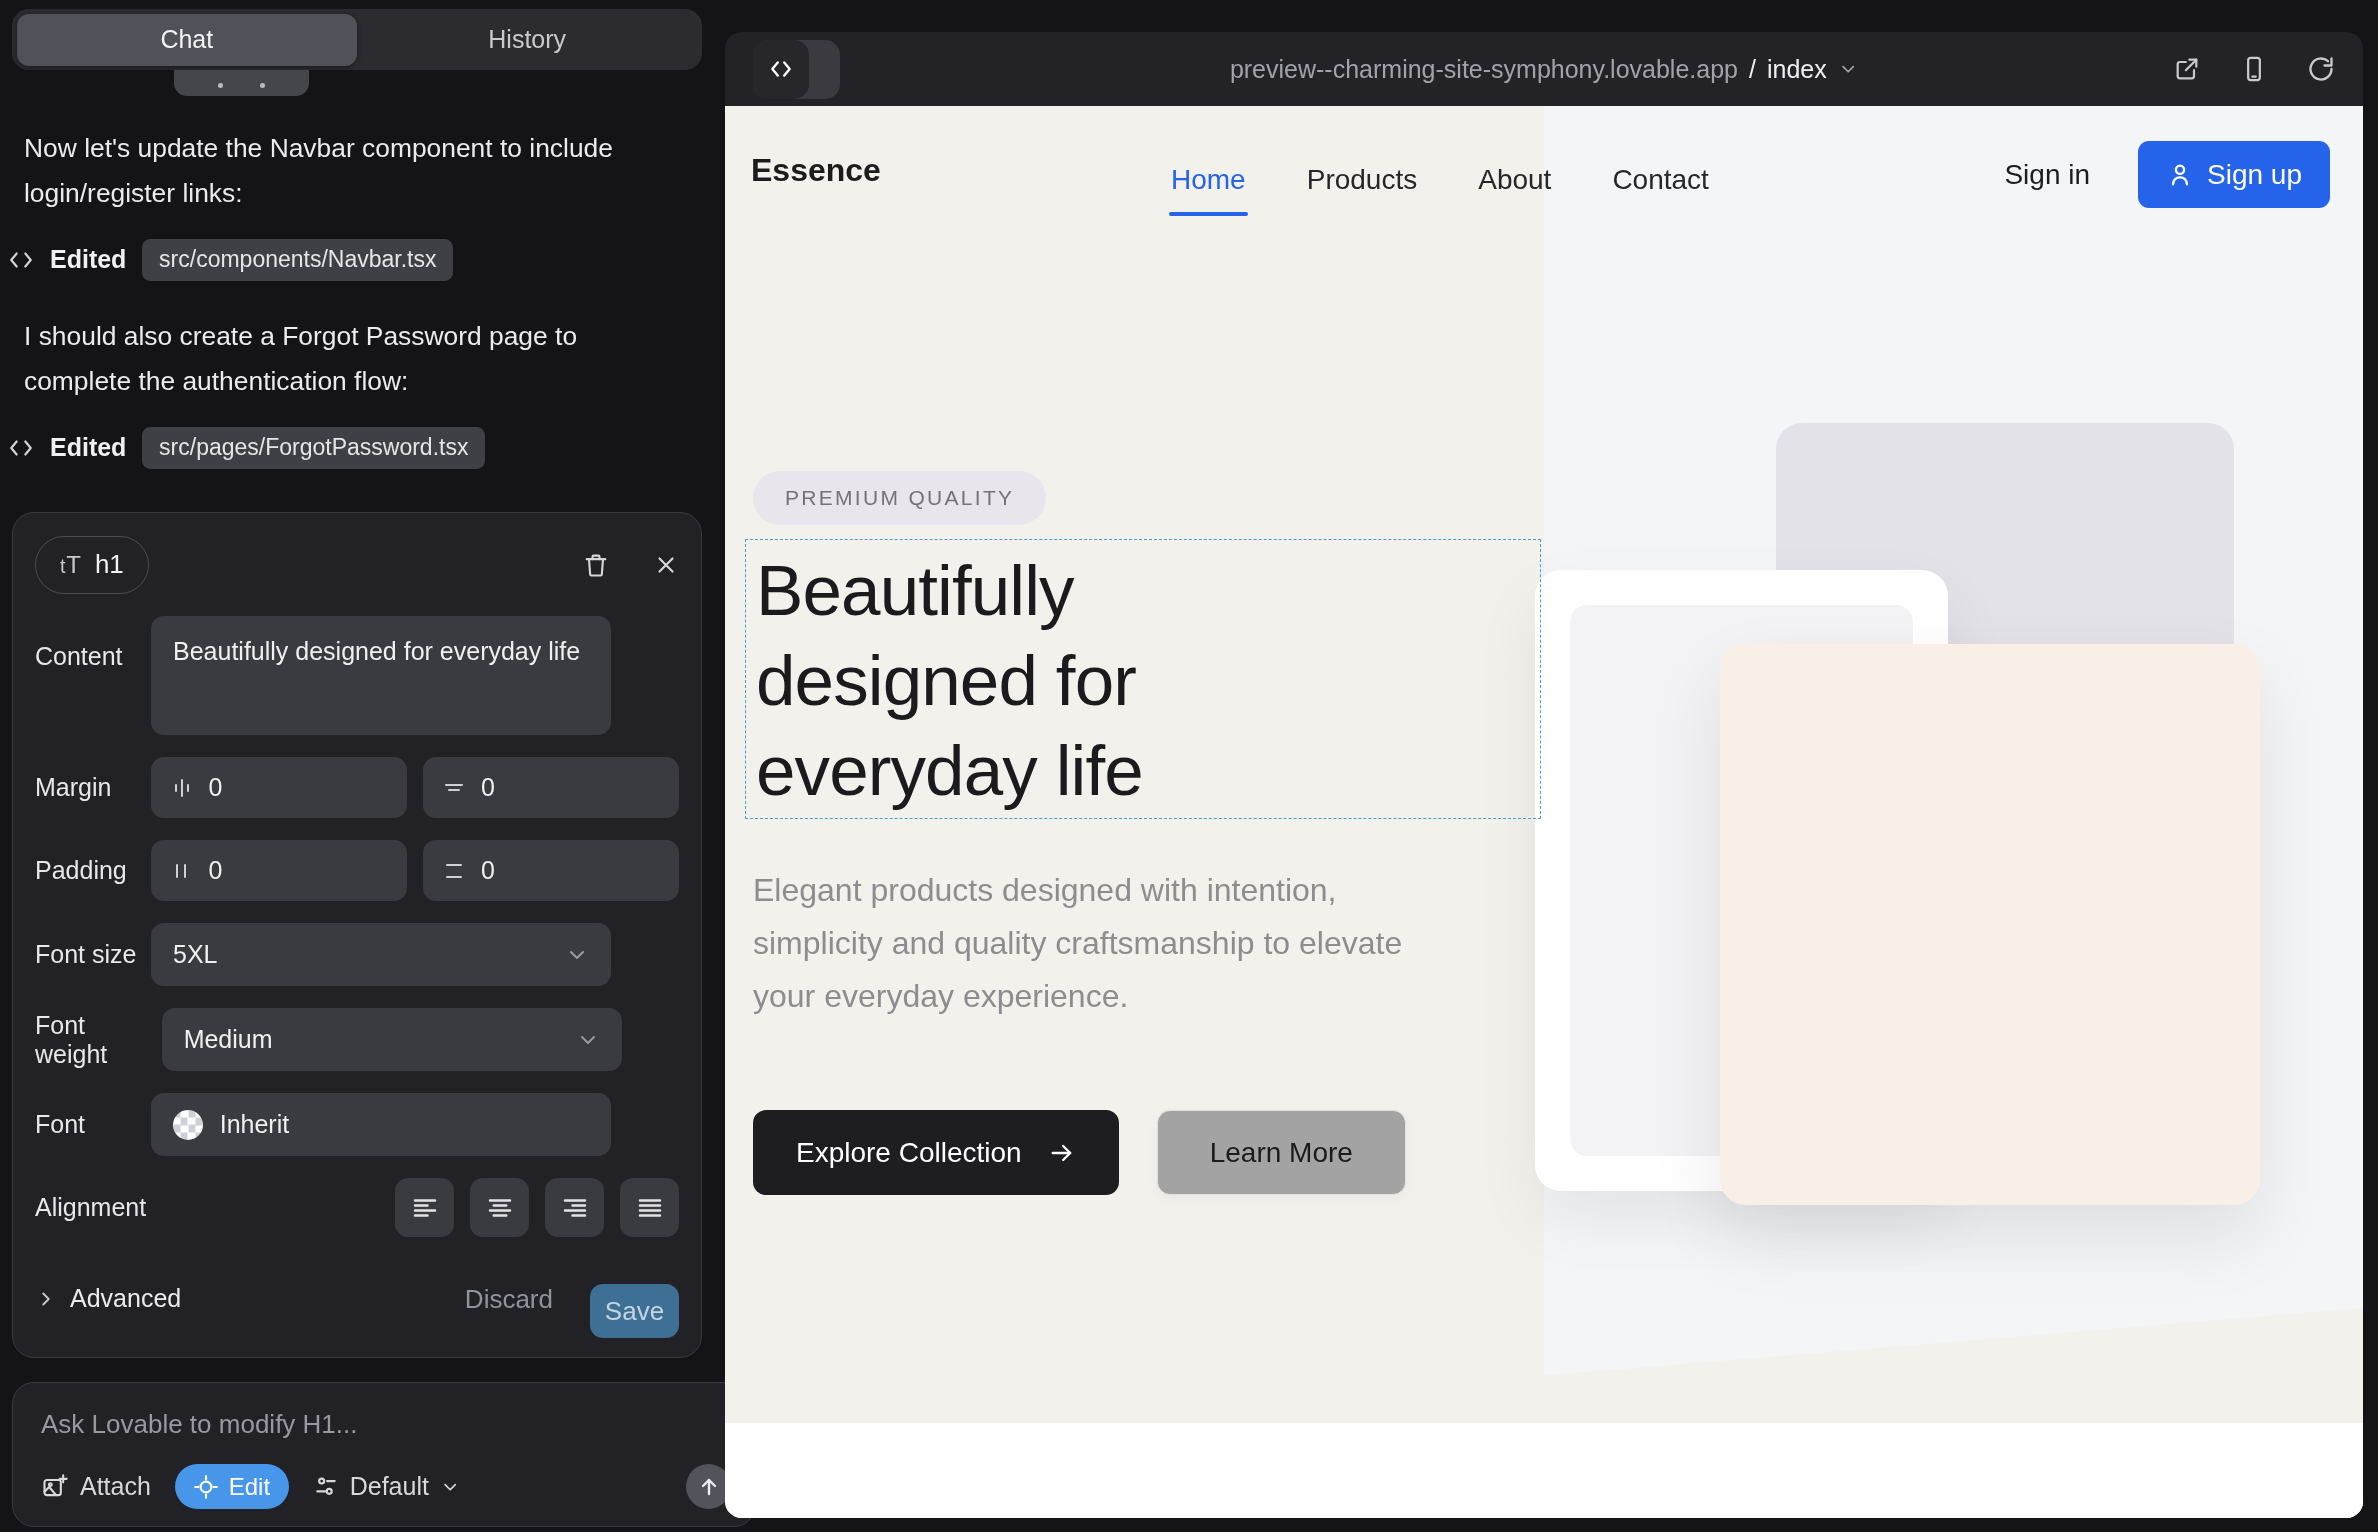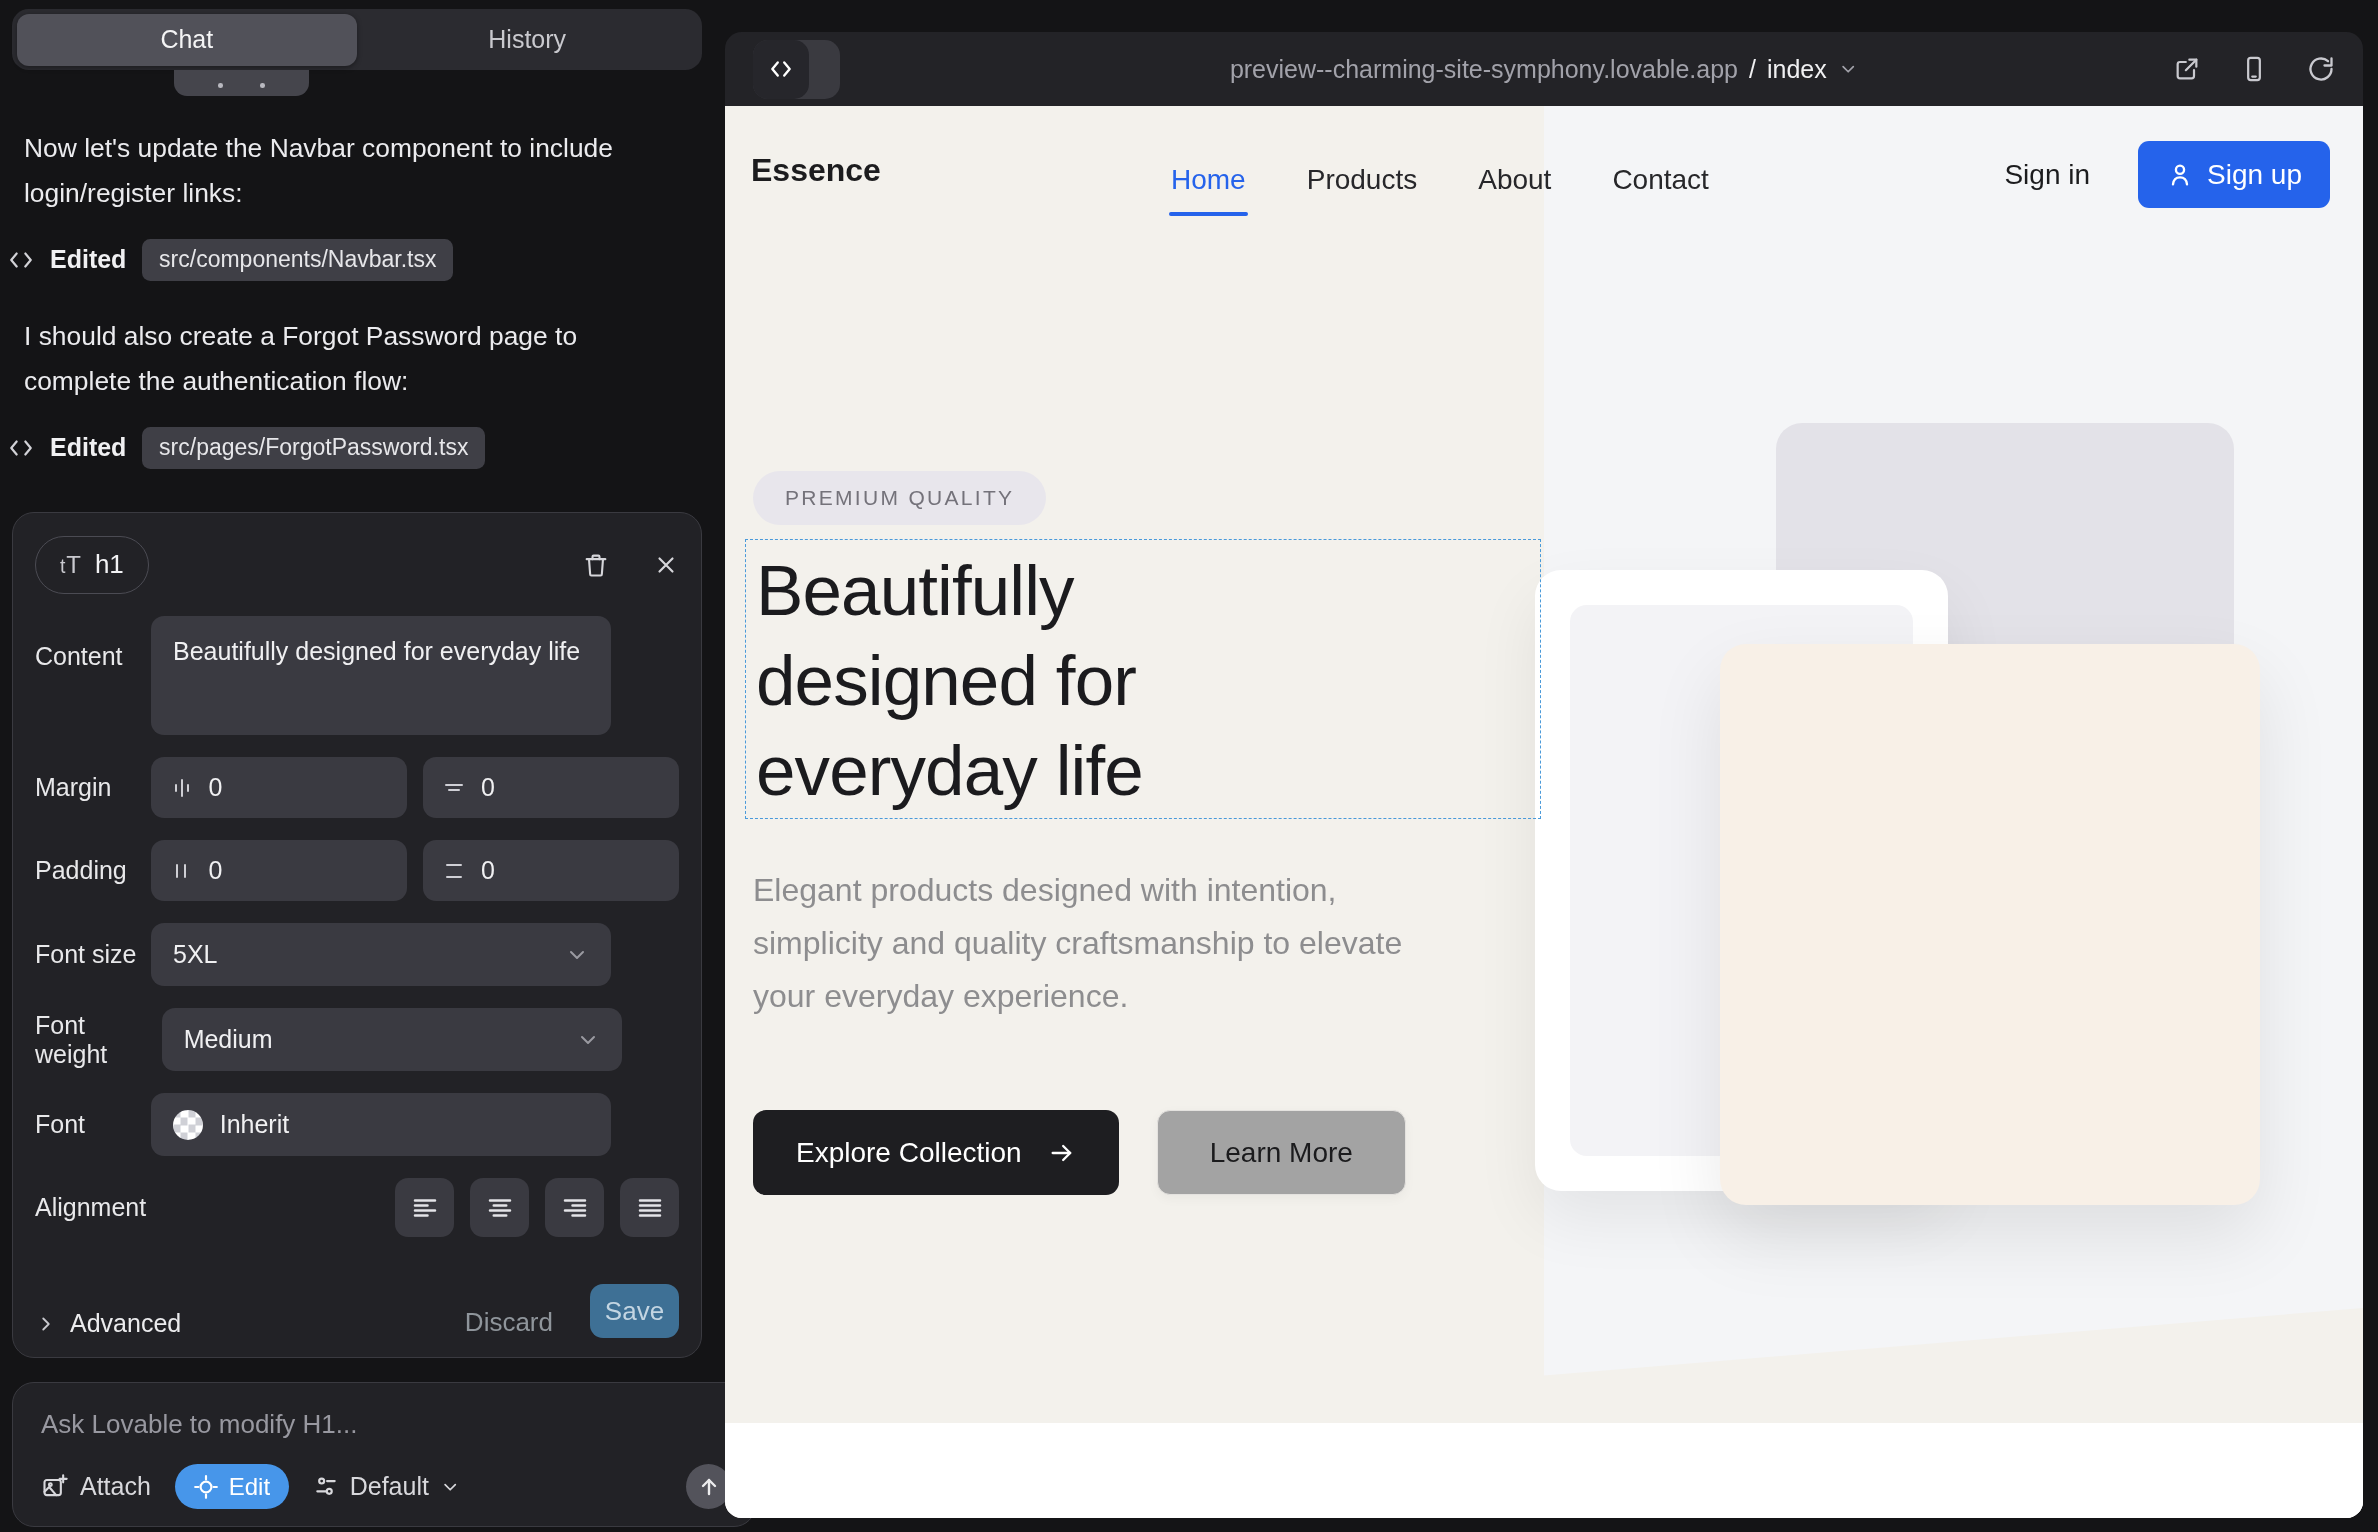--- a/index.html
+++ b/index.html
@@ -66,21 +66,21 @@
   .select-box .chev { margin-left:auto; color:#9a9aa1; }
 
   .swatch { width:30px; height:30px; border-radius:50%; flex:none; margin-right:16.7px;
             background:repeating-conic-gradient(#ffffff 0% 25%, #cfd0d6 0% 50%) 50% / 15px 15px; }
 
   .align-group { margin-left:auto; display:flex; gap:16px; }
   .align-btn { width:59px; height:59px; background:#3a3a41; border-radius:13px;
                display:flex; align-items:center; justify-content:center;
                color:#e4e4e8; cursor:pointer; }
 
-  .ed-footer { margin-top:auto; display:flex; align-items:flex-end; }
+  .ed-footer { margin-top:auto; display:flex; align-items:flex-start; }
   .advanced { display:flex; align-items:center; gap:13px; color:#ececee;
               font-size:25px; cursor:pointer; }
   .advanced .chev { color:#c9c9ce; }
   .discard { margin-left:auto; color:#8f959b; font-size:26px; cursor:pointer; }
   .save-btn { margin-left:37px; width:89px; height:54px; border-radius:13px;
               background:#3e7095; color:#c3d5e2; font-size:26px; border:none;
               cursor:pointer; font-family:"Liberation Sans", sans-serif; }
 
   
   .composer { position:absolute; left:12px; top:1382px; width:744px; height:145px;

